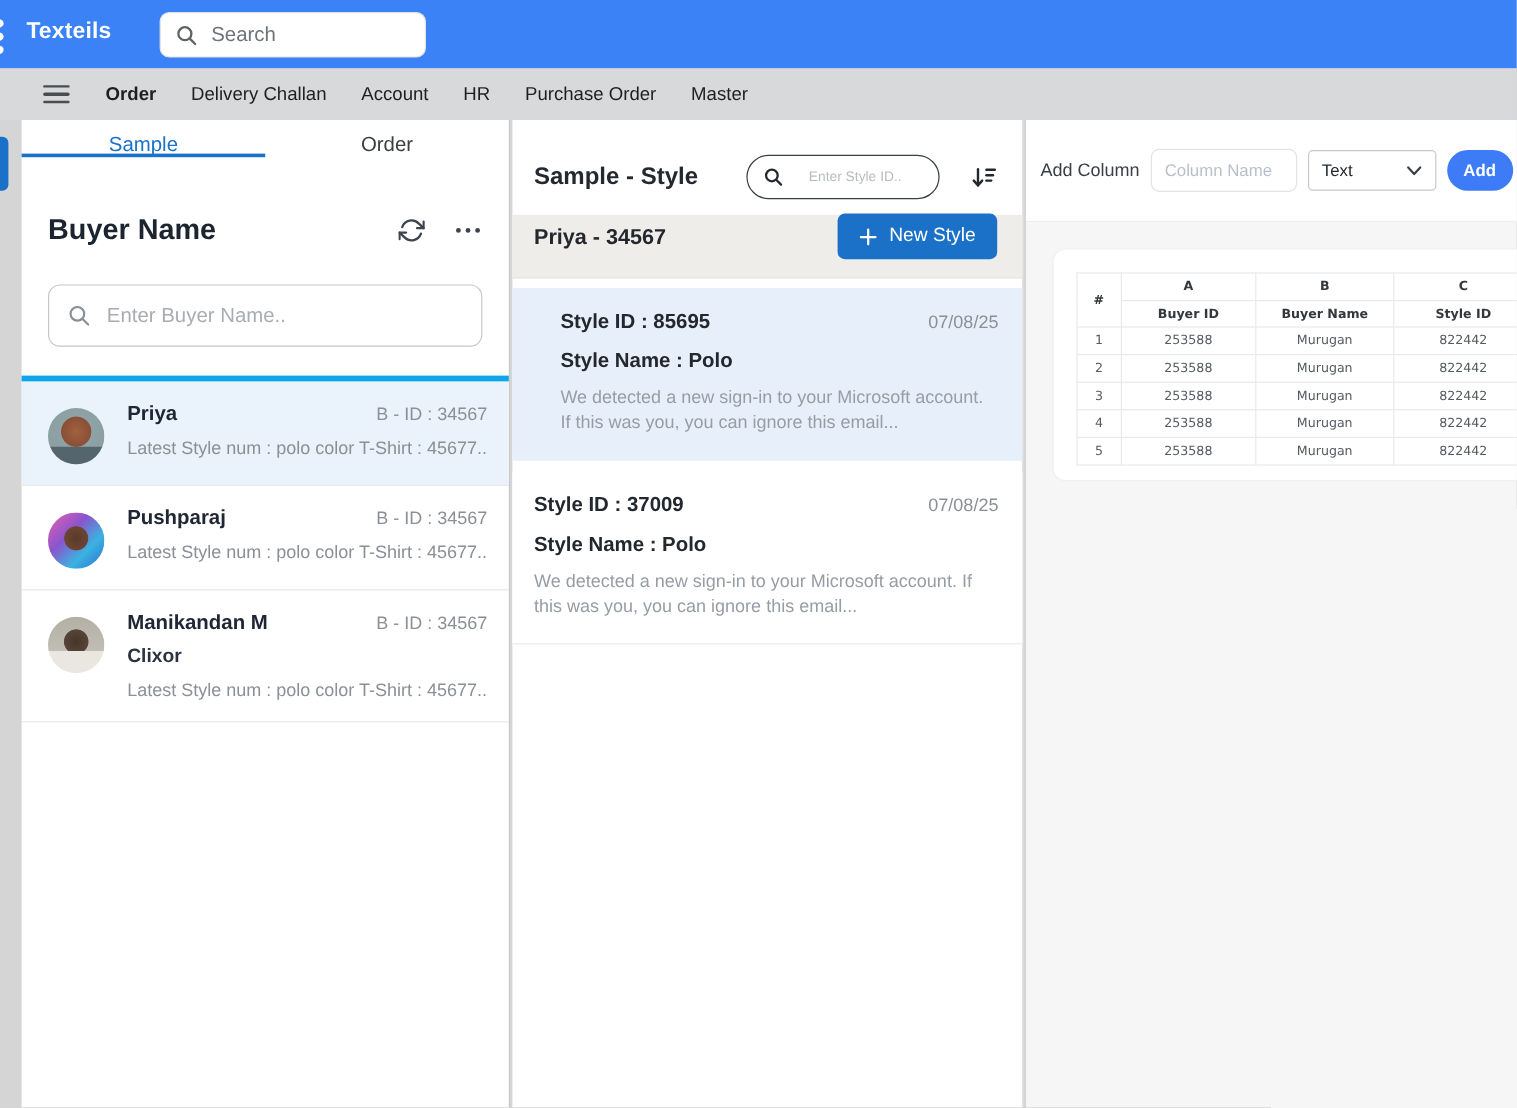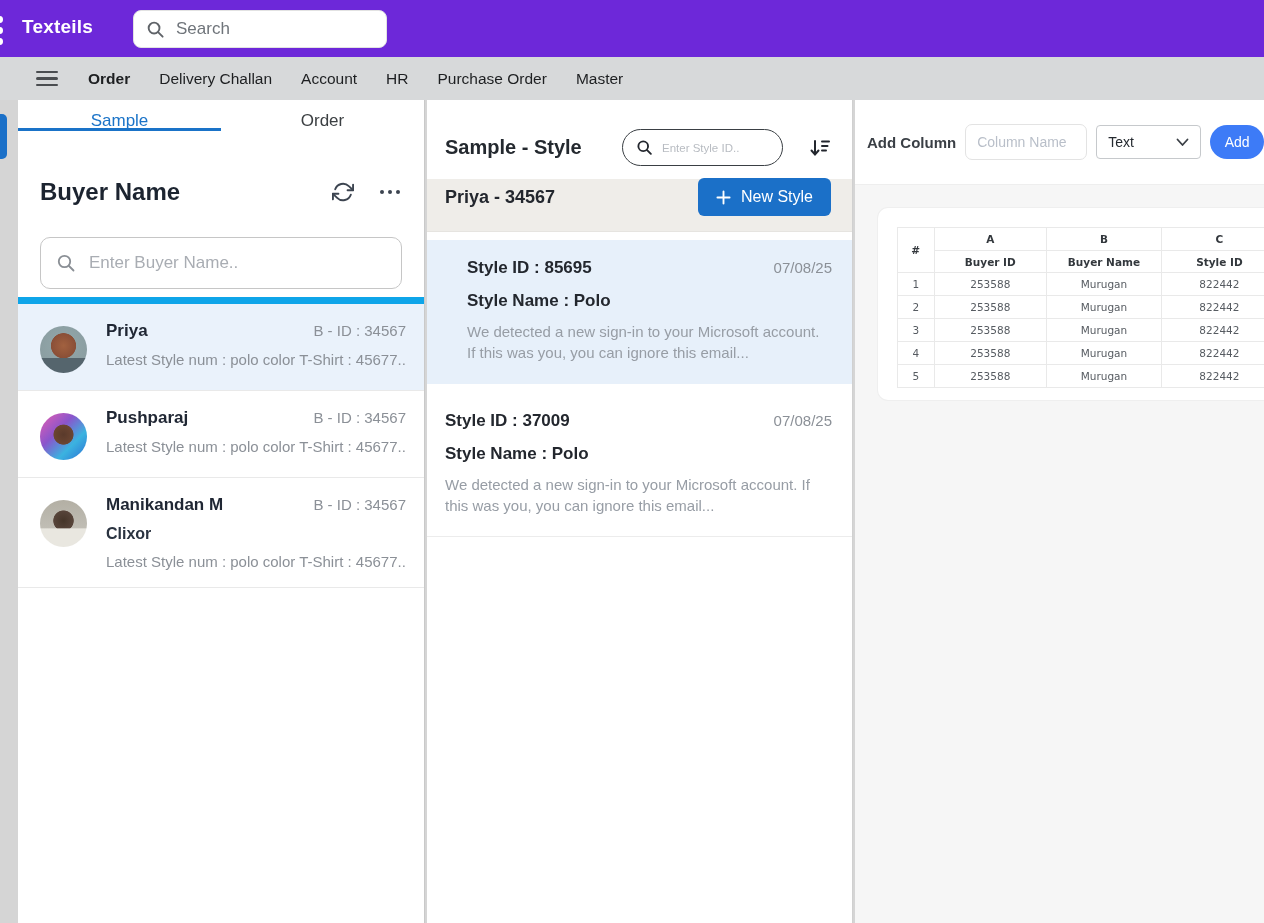--- a/index.html
+++ b/index.html
@@ -1,25 +1,25 @@
 <!DOCTYPE html>
 <html><head>
 <meta charset="utf-8">
 <style>
   * { box-sizing: border-box; margin: 0; padding: 0; }
   html,body { width:1264px; height:923px; overflow:hidden; }
   body { font-family:"Liberation Sans", sans-serif; background:#d5d5d5; }
   #app { position:relative; width:1264px; height:923px; overflow:hidden; }
 
   
-  .topbar { position:absolute; top:0; left:0; right:0; height:57px; background:#6d28d9; }
+  .topbar { position:absolute; top:0; left:0; right:0; height:57px; background:#3b82f6; }
   .grip { position:absolute; left:-4px; top:16px; display:flex; flex-direction:column; gap:4px; }
   .grip i { width:7px; height:7px; border-radius:50%; background:#fff; }
   .logo { position:absolute; left:22px; top:16px; color:#fff; font-size:19px; font-weight:700; letter-spacing:.2px; }
-  .topbar-search { position:absolute; left:133px; top:10px; width:254px; height:38px; background:#fff;
+  .topbar-search { position:absolute; left:133px; top:10px; width:222px; height:38px; background:#fff;
     border:1px solid #e2e2e2; border-radius:8px; display:flex; align-items:center; padding:0 12px; gap:11px; }
   .topbar-search input { flex:1; border:none; outline:none; font-size:17px; color:#333; min-width:0; font-family:inherit; }
   .topbar-search input::placeholder { color:#6f747a; }
 
   
   .navbar { position:absolute; top:57px; left:0; right:0; height:43px; background:#d7d9da;
     display:flex; align-items:center; padding-left:36px; }
   .hamburger { display:flex; flex-direction:column; gap:4px; margin-right:30px; cursor:pointer; }
   .hamburger i { width:22px; height:2.6px; background:#4a4d50; border-radius:2px; }
   .nav-item { font-size:15.5px; color:#1d1f21; margin-right:29px; cursor:pointer; white-space:nowrap; }
@@ -40,21 +40,21 @@
   .tab.active::after { content:""; position:absolute; left:0; right:0; bottom:0; height:3px; background:#1a73c8; }
   .buyer-head { display:flex; align-items:center; margin:36px 24px 0 22px; gap:26px; }
   .buyer-head h2 { font-size:24px; font-weight:700; color:#1c2430; flex:1; }
   .icon-btn { background:none; border:none; cursor:pointer; display:flex; align-items:center; color:#3c4450; padding:0; }
   .dots { display:flex; gap:3.5px; }
   .dots i { width:4.5px; height:4.5px; border-radius:50%; background:#3c4450; }
   .buyer-search { margin:31px 22px 0; height:52px; border:1px solid #c6c6c6; border-radius:10px;
     display:flex; align-items:center; padding:6px 15px; gap:13px; background:#fff; }
   .buyer-search input { flex:1; border:none; outline:none; font-size:17px; color:#333; min-width:0; font-family:inherit; }
   .buyer-search input::placeholder { color:#a9adb3; }
-  .buyer-list { margin-top:8px; border-top:7px solid #0ea5e9; }
+  .buyer-list { margin-top:24px; border-top:5px solid #0ea5e9; }
   .buyer-item { padding:17px 18px 17px 22px; border-bottom:1px solid #e9e9e9; display:flex; gap:19px; cursor:pointer; }
   .buyer-item.selected { background:#eaf2fb; }
   .avatar { width:47px; height:47px; border-radius:50%; flex-shrink:0; margin-top:5px; }
   .avatar.a1 { background:
       linear-gradient(to bottom, rgba(0,0,0,0) 68%, #55656d 69%),
       radial-gradient(circle at 50% 42%, #a2613f 0%, #8a4f37 34%, #8fa3a6 36%, #87999d 100%); }
   .avatar.a2 { background:
       radial-gradient(circle at 50% 46%, #5a3a2b 0%, #6b4532 28%, rgba(0,0,0,0) 30%),
       linear-gradient(135deg, #e85fb0 0%, #8a55cc 38%, #3bb3e0 68%, #2b6fd4 100%); }
   .avatar.a3 { background:
@@ -67,21 +67,21 @@
   .buyer-bid { font-size:15px; color:#8b9097; }
   .buyer-company { font-size:16px; font-weight:700; color:#2a3340; margin-top:10px; }
   .buyer-latest { font-size:15px; color:#8b9097; margin-top:10px; white-space:nowrap; overflow:hidden; }
 
   
   .mid-panel { position:absolute; left:427px; top:0; bottom:0; width:426px; background:#fff;
     border-right:1px solid #d0d0d0; }
   .mid-head { height:79px; display:flex; align-items:center; padding:16px 20px 0 18px; }
   .mid-title { font-size:20px; font-weight:700; color:#24292f; flex:1; }
   .style-search { width:161px; height:37px; border:1.6px solid #3a3f44; border-radius:19px;
-    display:flex; align-items:center; padding:0 13px; gap:9px; margin-right:25px; background:#fff; }
+    display:flex; align-items:center; padding:0 13px; gap:21px; margin-right:25px; background:#fff; }
   .style-search input { flex:1; border:none; outline:none; font-size:11.5px; color:#333; min-width:0; font-family:inherit; }
   .style-search input::placeholder { color:#b8bcc2; }
   .buyer-bar { height:53px; background:#efede9; display:flex; align-items:center;
     justify-content:space-between; padding:0 21px 16px 18px; border-bottom:1px solid #e6e4e0; }
   .buyer-bar-title { font-size:18px; font-weight:700; color:#23272e; }
   .new-style-btn { width:133px; height:38px; background:#1b70c8; border:none; border-radius:6px;
     color:#fff; font-size:16px; display:flex; align-items:center; justify-content:center; gap:10px; cursor:pointer;
     font-family:inherit; }
   .style-card { padding:18px 20px 20px 18px; background:#fff; cursor:pointer; }
   .style-card.selected { background:#e7f0fa; margin-top:8px; margin-bottom:9px;padding-left:40px; }
@@ -89,29 +89,29 @@
   .card-row1 { display:flex; justify-content:space-between; align-items:baseline; }
   .card-id { font-size:17px; font-weight:700; color:#23272e; }
   .card-date { font-size:15px; color:#8b9097; }
   .card-name { font-size:17px; font-weight:700; color:#23272e; margin-top:13px; }
   .card-preview { font-size:15px; color:#979da5; margin-top:10px; line-height:1.42; padding-right:8px; }
 
   
   .right-panel { position:absolute; left:855px; top:0; right:0; bottom:0; background:#f6f6f6; }
   .add-col-row { height:85px; background:#fff; display:flex; align-items:center; padding-left:12px; gap:9px;
     border-bottom:1px solid #eeeeee; }
-  .add-col-label { font-size:15px; font-weight:700; color:#3a3f45; white-space:nowrap; }
+  .add-col-label { font-size:15px; font-weight:400; color:#3a3f45; white-space:nowrap; }
   .col-name-input { width:122px; height:34px; border:1px solid #e3e3e3; border-radius:7px; padding:17px 11px;
     font-size:14px; color:#333; outline:none; font-family:inherit; }
   .col-name-input::placeholder { color:#b9bfc9; }
   .type-select { width:107px; height:34px; border:1px solid #c6c9cc; border-radius:4px; background:#fff;
     display:flex; align-items:center; justify-content:space-between; padding:0 11px; font-size:14px;
     color:#24292f; cursor:pointer; }
   .add-btn { width:55px; height:34px; background:#3d7bf7; color:#fff; border:none; border-radius:17px;
-    font-size:14px; font-weight:400; cursor:pointer; font-family:inherit; }
+    font-size:14px; font-weight:700; cursor:pointer; font-family:inherit; }
   .sheet-card { position:absolute; left:23px; top:108px; width:400px; height:192px; background:#fff;
     border-radius:10px; box-shadow:0 0 0 1px #efefef; }
   table.sheet { border-collapse:collapse; margin:19px 0 0 19px; font-size:11px; color:#3c4043;
     font-family:"DejaVu Sans", sans-serif; table-layout:fixed; }
   .sheet th, .sheet td { border:1px solid #e9e9e9; text-align:center; padding:0; height:23px;
     overflow:hidden; white-space:nowrap; }
   .sheet th { font-weight:700; color:#33383d; font-size:10.5px; }
   .sheet td { color:#565b61; font-size:10.5px; }
   .col-hash { width:38px; } .col-a { width:116px; } .col-b { width:117px; } .col-c { width:120px; }
   .sheet tr.letters th { height:23px; }

